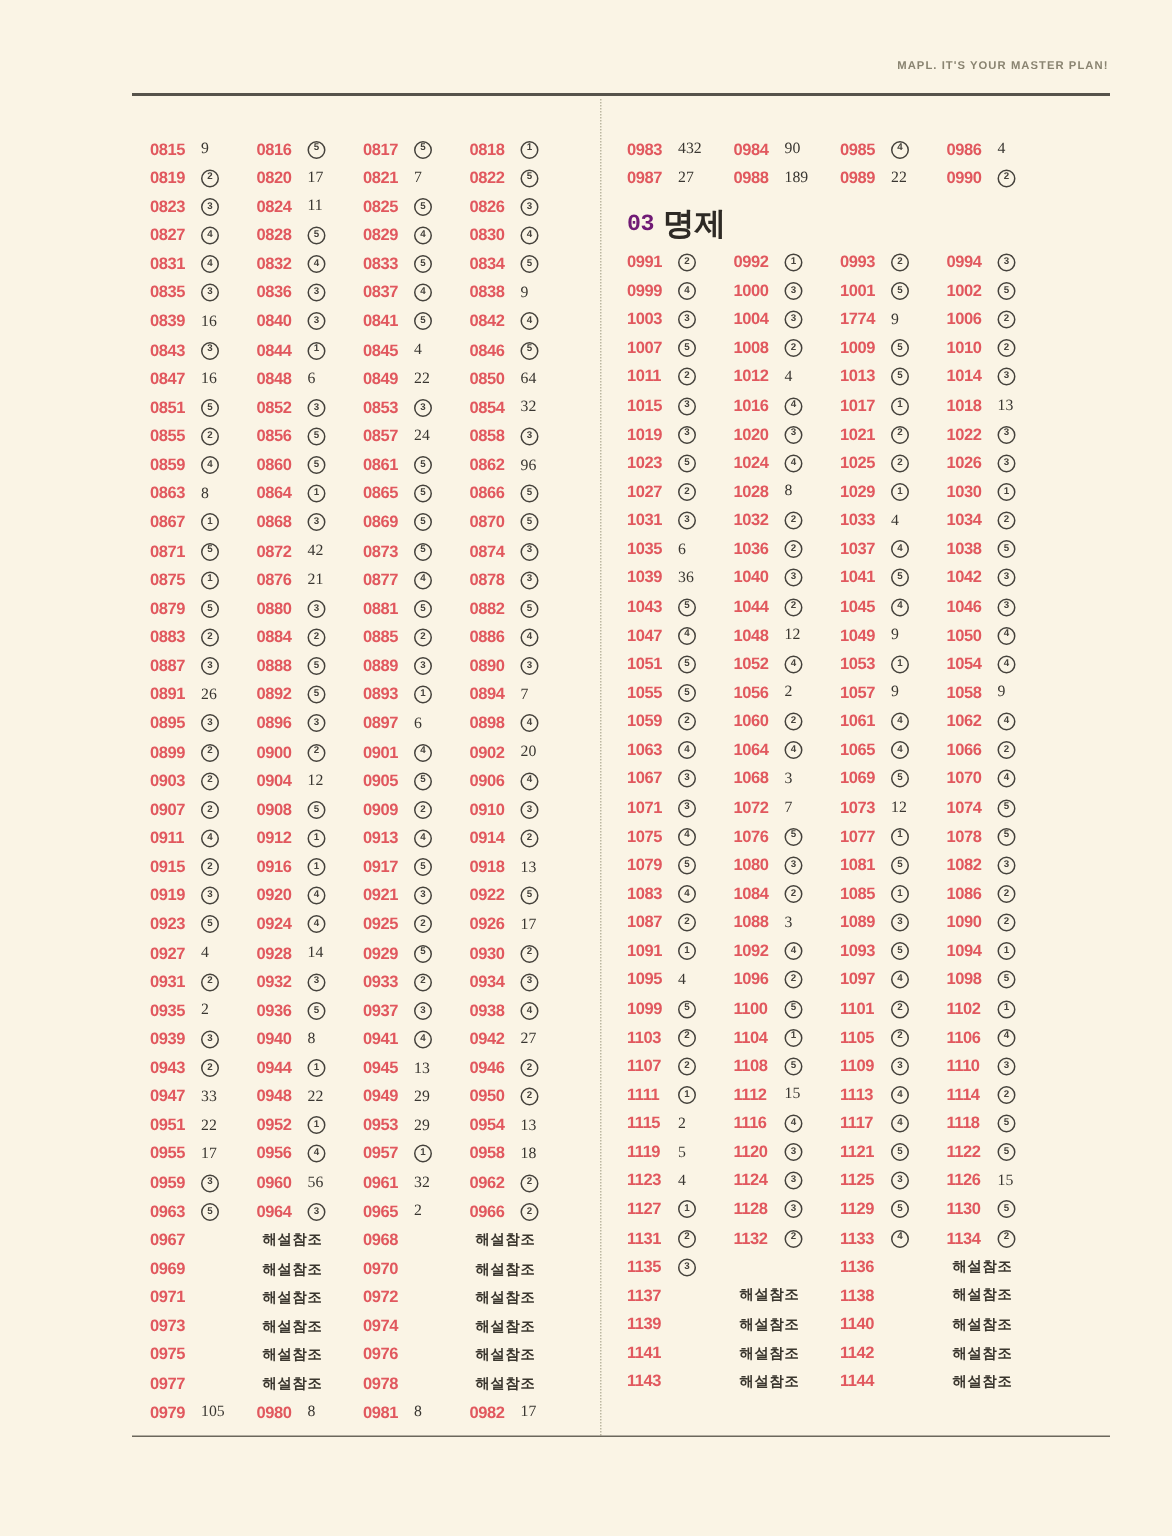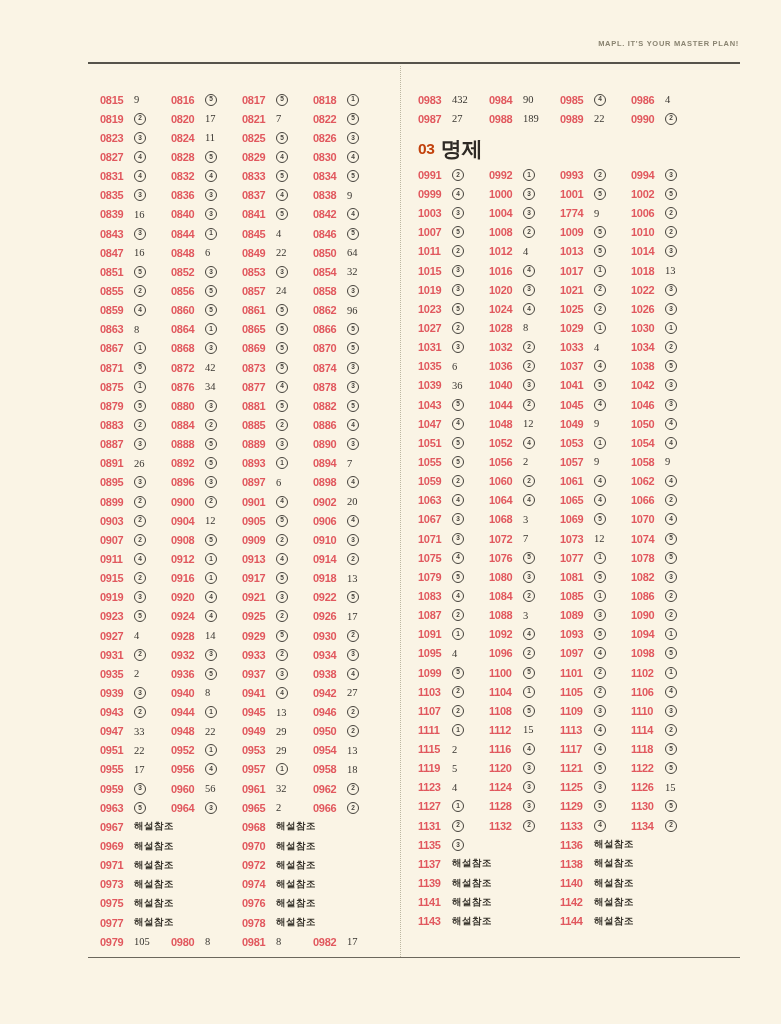--- a/index.html
+++ b/index.html
@@ -35,26 +35,26 @@
   }
   .a.wide{grid-column:span 3;}
   .a .circle{
     width:10px;height:10px;border:1px solid #45423c;border-radius:50%;
     font-family:"Liberation Sans", sans-serif;font-size:6.5px;font-weight:bold;
     display:inline-flex;align-items:center;justify-content:center;
     color:#45423c;line-height:1;
   }
   .a.ref{
     font-family:"Liberation Sans", sans-serif;font-size:9.5px;
-    color:#3a362e;font-weight:bold;letter-spacing:.5px;
+    color:#3a362e;font-weight:bold;letter-spacing:.5px;margin-left:41px;
   }
   .section-header{
     margin:9px 0 5px 0;height:23px;display:flex;align-items:center;gap:6px;
   }
-  .sec-num{color:#c2410c;font-weight:bold;font-size:15.5px;letter-spacing:-.3px;}
+  .sec-num{color:#701a75;font-weight:bold;font-size:15.5px;letter-spacing:-.3px;font-family:Liberation Mono, monospace;}
   .sec-title{color:#2e2a25;font-weight:bold;font-size:21px;}
 </style>
 </head>
 <body>
 
 <div class="page">
 
   <div class="header-text">MAPL. IT'S YOUR MASTER PLAN!</div>
 
   <div class="top-rule"></div>
@@ -299,21 +299,21 @@
         <span class="a">
           <span class="circle">3</span>
         </span>
       </div>
       <div class="row">
         <span class="q">0875</span>
         <span class="a">
           <span class="circle">1</span>
         </span>
         <span class="q">0876</span>
-        <span class="a">34</span>
+        <span class="a">21</span>
         <span class="q">0877</span>
         <span class="a">
           <span class="circle">4</span>
         </span>
         <span class="q">0878</span>
         <span class="a">
           <span class="circle">3</span>
         </span>
       </div>
       <div class="row">

